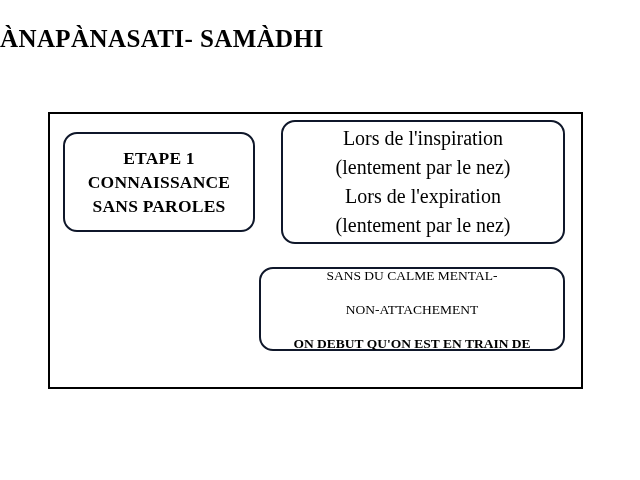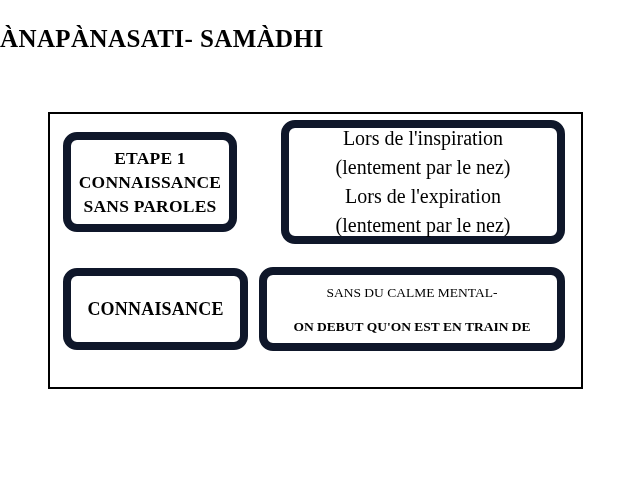--- a/index.html
+++ b/index.html
@@ -40,39 +40,39 @@
     height: 277px;
     border: 2px solid #000000;
     box-sizing: border-box;
     background: #ffffff;
   }
 
   
   .node-box {
     position: absolute;
     box-sizing: border-box;
-    border: 8px solid #0f172a;
+    border: 2px solid #0f172a;
     border-radius: 14px;
     background: #ffffff;
     display: flex;
     align-items: center;
     justify-content: center;
     text-align: center;
   }
   .node-text {
     display: block;
     width: 100%;
     white-space: pre-line;
   }
 
   
   #node-etape1 {
     left: 13px;
     top: 18px;
-    width: 174px;
+    width: 192px;
     height: 100px;
   }
   #node-etape1 .node-text {
     font-size: 17.5px;
     font-weight: bold;
     line-height: 24px;
     letter-spacing: 0.2px;
   }
 
   
@@ -129,24 +129,22 @@
 SANS PAROLES</span>
   </div>
 
   <div class="node-box" id="node-breathing">
     <span class="node-text">Lors de l'inspiration
 (lentement par le nez)
 Lors de l'expiration
 (lentement par le nez)</span>
   </div>
 
-  <div class="node-box" id="node-connaisance">
-    <span class="node-text">CONNAISANCE</span>
-  </div>
 
   <div class="node-box" id="node-calme">
     <span class="node-text">
       <span class="line-regular">SANS DU CALME MENTAL-</span>
+      <span class="line-regular">NON-ATTACHEMENT</span>
       <span class="line-bold">ON DEBUT QU'ON EST EN TRAIN DE</span>
     </span>
   </div>
 
 </div>
 
 </body></html>

